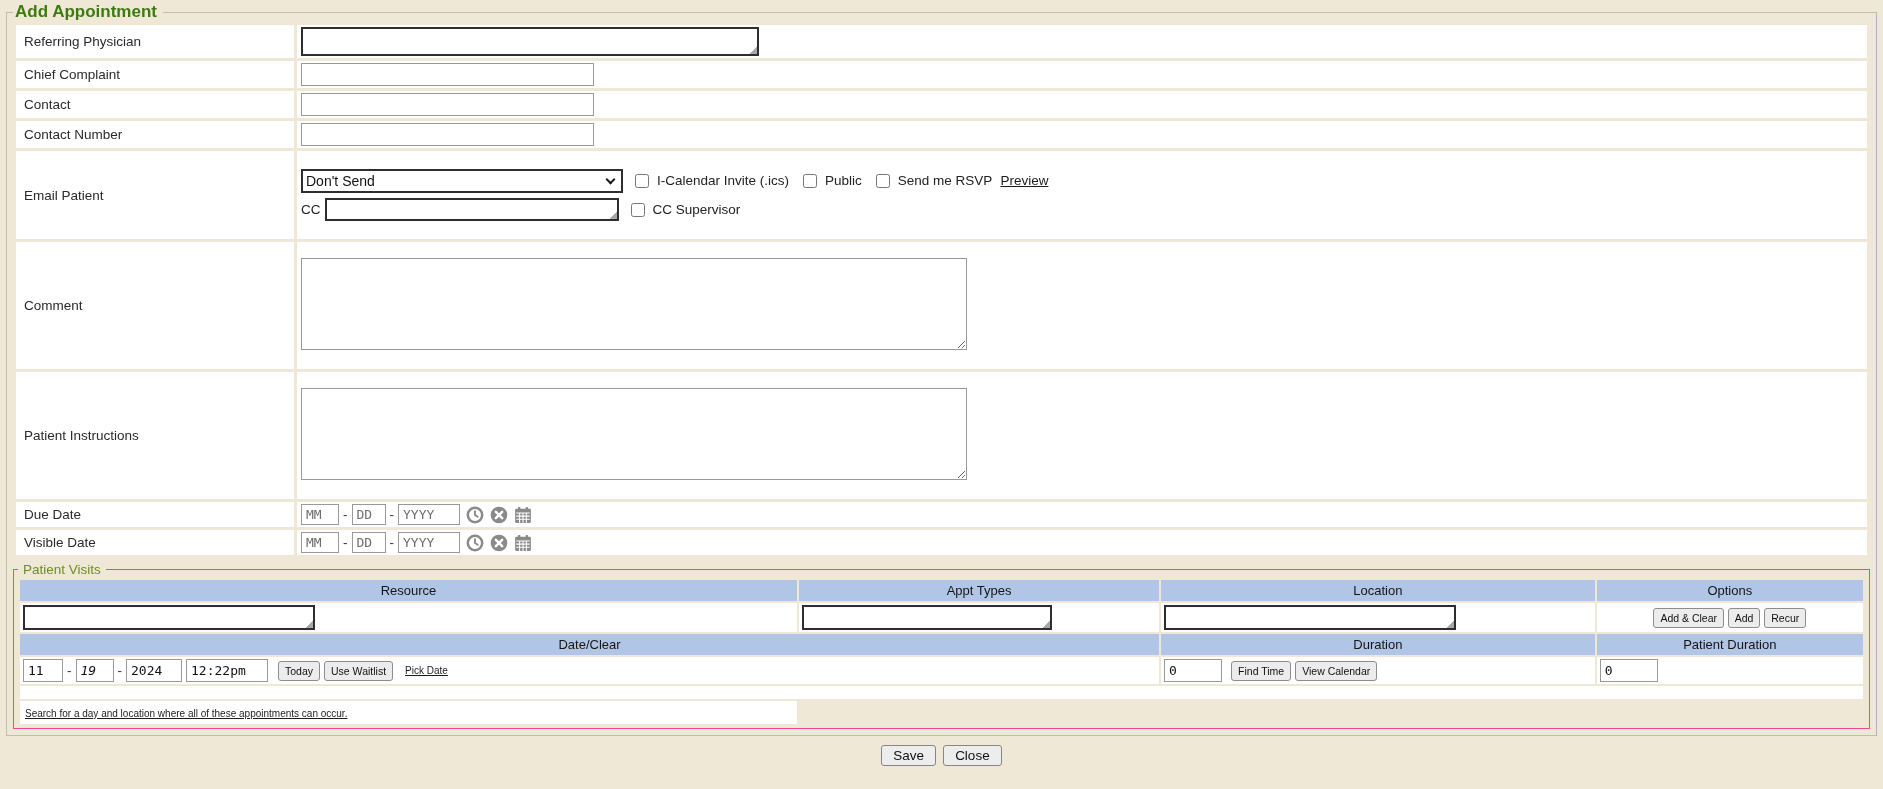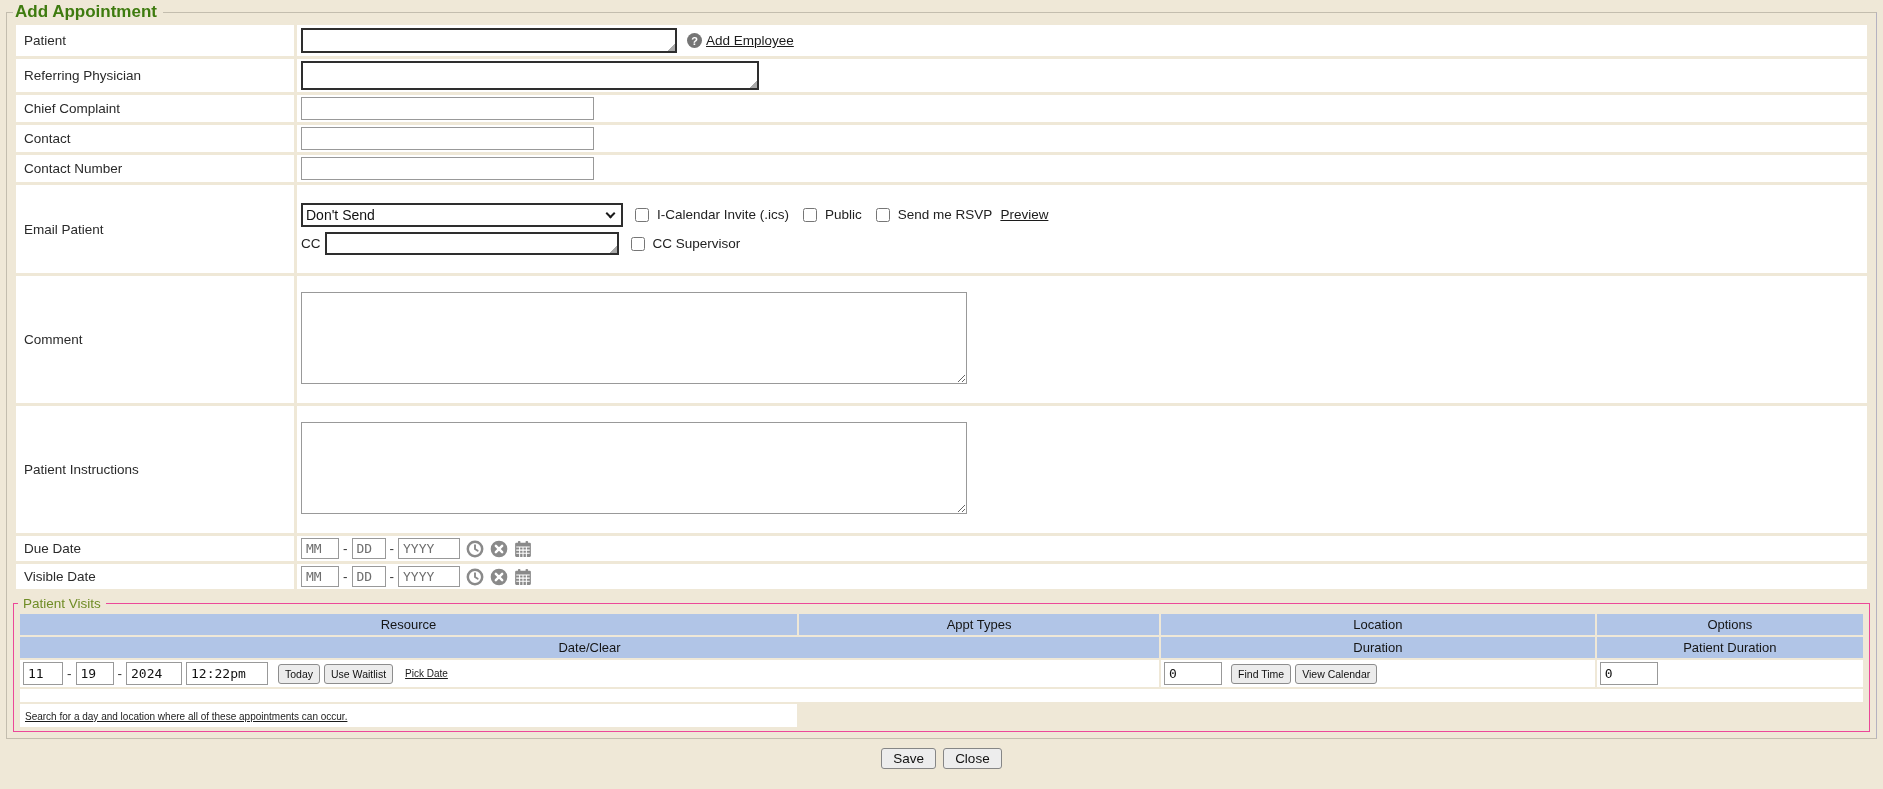--- a/index.html
+++ b/index.html
@@ -36,21 +36,21 @@
     background-size:8px 8px; background-repeat:no-repeat; background-position:right bottom;
   }
   .plain { border:1px solid #999; }
   .mono { font-family:"DejaVu Sans Mono", monospace; font-size:13px; }
   .inp::placeholder { color:#6e6e6e; opacity:1; font-family:"DejaVu Sans Mono", monospace; }
   .w-patient { width:376px; height:25px; }
   .w-rp { width:458px; height:29px; }
   .w-plain { width:293px; height:23px; }
   .w-cc { width:294px; height:23px; }
   .dm { width:38px; height:21px; } .dd { width:34px; height:21px; } .dy { width:62px; height:21px; }
-  .w-m2 { width:40px; height:23px; } .w-d2 { width:38px; height:23px; }
+  .w-m2 { width:40px; height:23px; } .w-d2 { width:38px; height:23px;font-style:italic; }
   .w-y2 { width:56px; height:23px; } .w-time { width:82px; height:23px; }
   .w-dur { width:58px; height:23px; }
   textarea.ta {
     width:666px; height:92px; border:1px solid #999; background:#fff;
     font-family:"Liberation Sans", sans-serif; font-size:13px; resize:both;
   }
   
   .selwrap { position:relative; display:inline-block; vertical-align:middle; }
   select.sel {
     width:322px; height:24px; border:2px solid #2e2e2e; border-radius:0;
@@ -109,30 +109,20 @@
   .footer { display:flex; justify-content:center; gap:7px; margin-top:9px; }
 </style>
 </head>
 <body>
 
 <fieldset class="main">
   <legend>Add Appointment</legend>
 
   <table class="form">
     <tbody>
-        <tr>
-      <td class="lbl"><span>Patient</span></td>
-      <td class="val">
-        <div class="line">
-          <input class="inp dark w-patient" style="">
-          <span class="help">?</span>
-          <a href="#" class="lnk">Add Employee</a>
-        </div>
-      </td>
-    </tr>
 
     <tr>
       <td class="lbl"><span>Referring Physician</span></td>
       <td class="val"><input class="inp dark w-rp" style=""></td>
     </tr>
 
     <tr>
       <td class="lbl"><span>Chief Complaint</span></td>
       <td class="val"><input class="inp plain w-plain" style=""></td>
     </tr>
@@ -262,20 +252,30 @@
           <col style="width:23.6%">
           <col style="width:14.5%">
       </colgroup>
       <tbody>
           <tr class="hdr">
         <td>Resource</td>
         <td>Appt Types</td>
         <td>Location</td>
         <td>Options</td>
       </tr>
+      <tr class="bodyr">
+        <td><input class="inp dark" style="width: 292px; height: 25px;"></td>
+        <td><input class="inp dark" style="width: 250px; height: 25px;"></td>
+        <td><input class="inp dark" style="width: 292px; height: 25px;"></td>
+        <td class="opts">
+          <button class="btn-sm">Add &amp; Clear</button>
+          <button class="btn-sm">Add</button>
+          <button class="btn-sm">Recur</button>
+        </td>
+      </tr>
       <tr class="hdr">
         <td colspan="2">Date/Clear</td>
         <td>Duration</td>
         <td>Patient Duration</td>
       </tr>
       <tr class="bodyr">
         <td colspan="2">
           <div class="dtline">
             <input class="inp plain mono w-m2" value="11" style="">
             <span class="dash">-</span>

